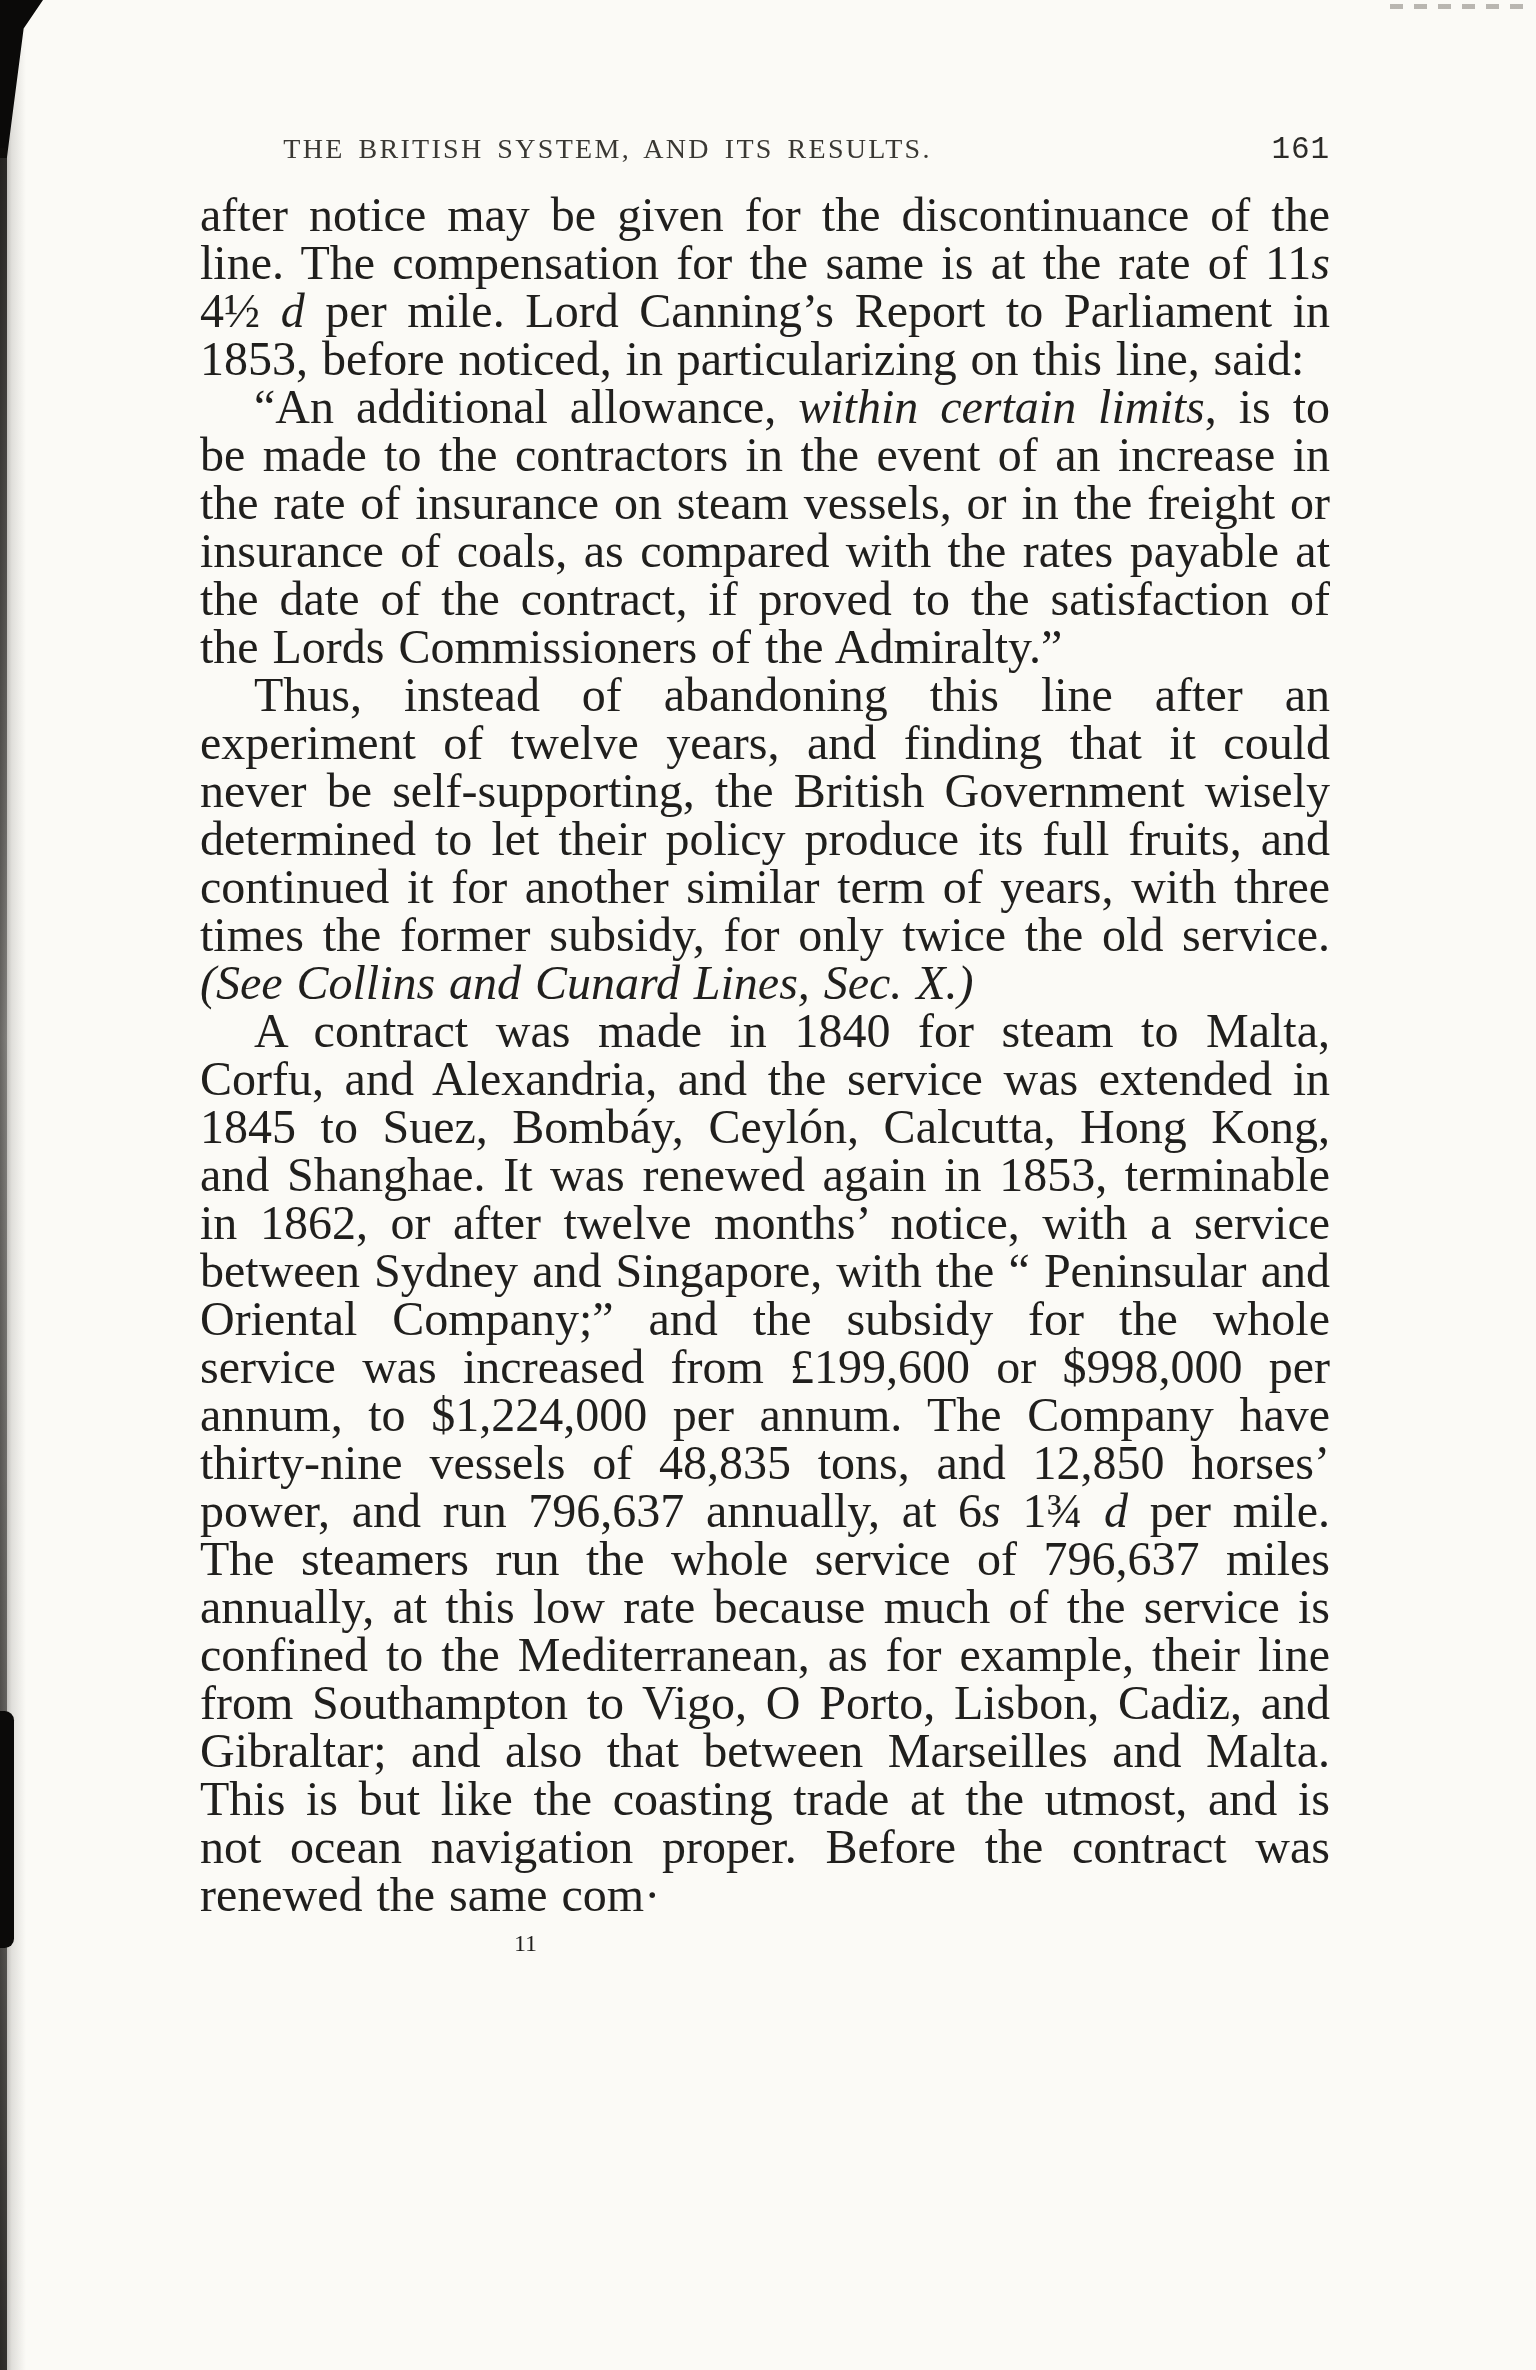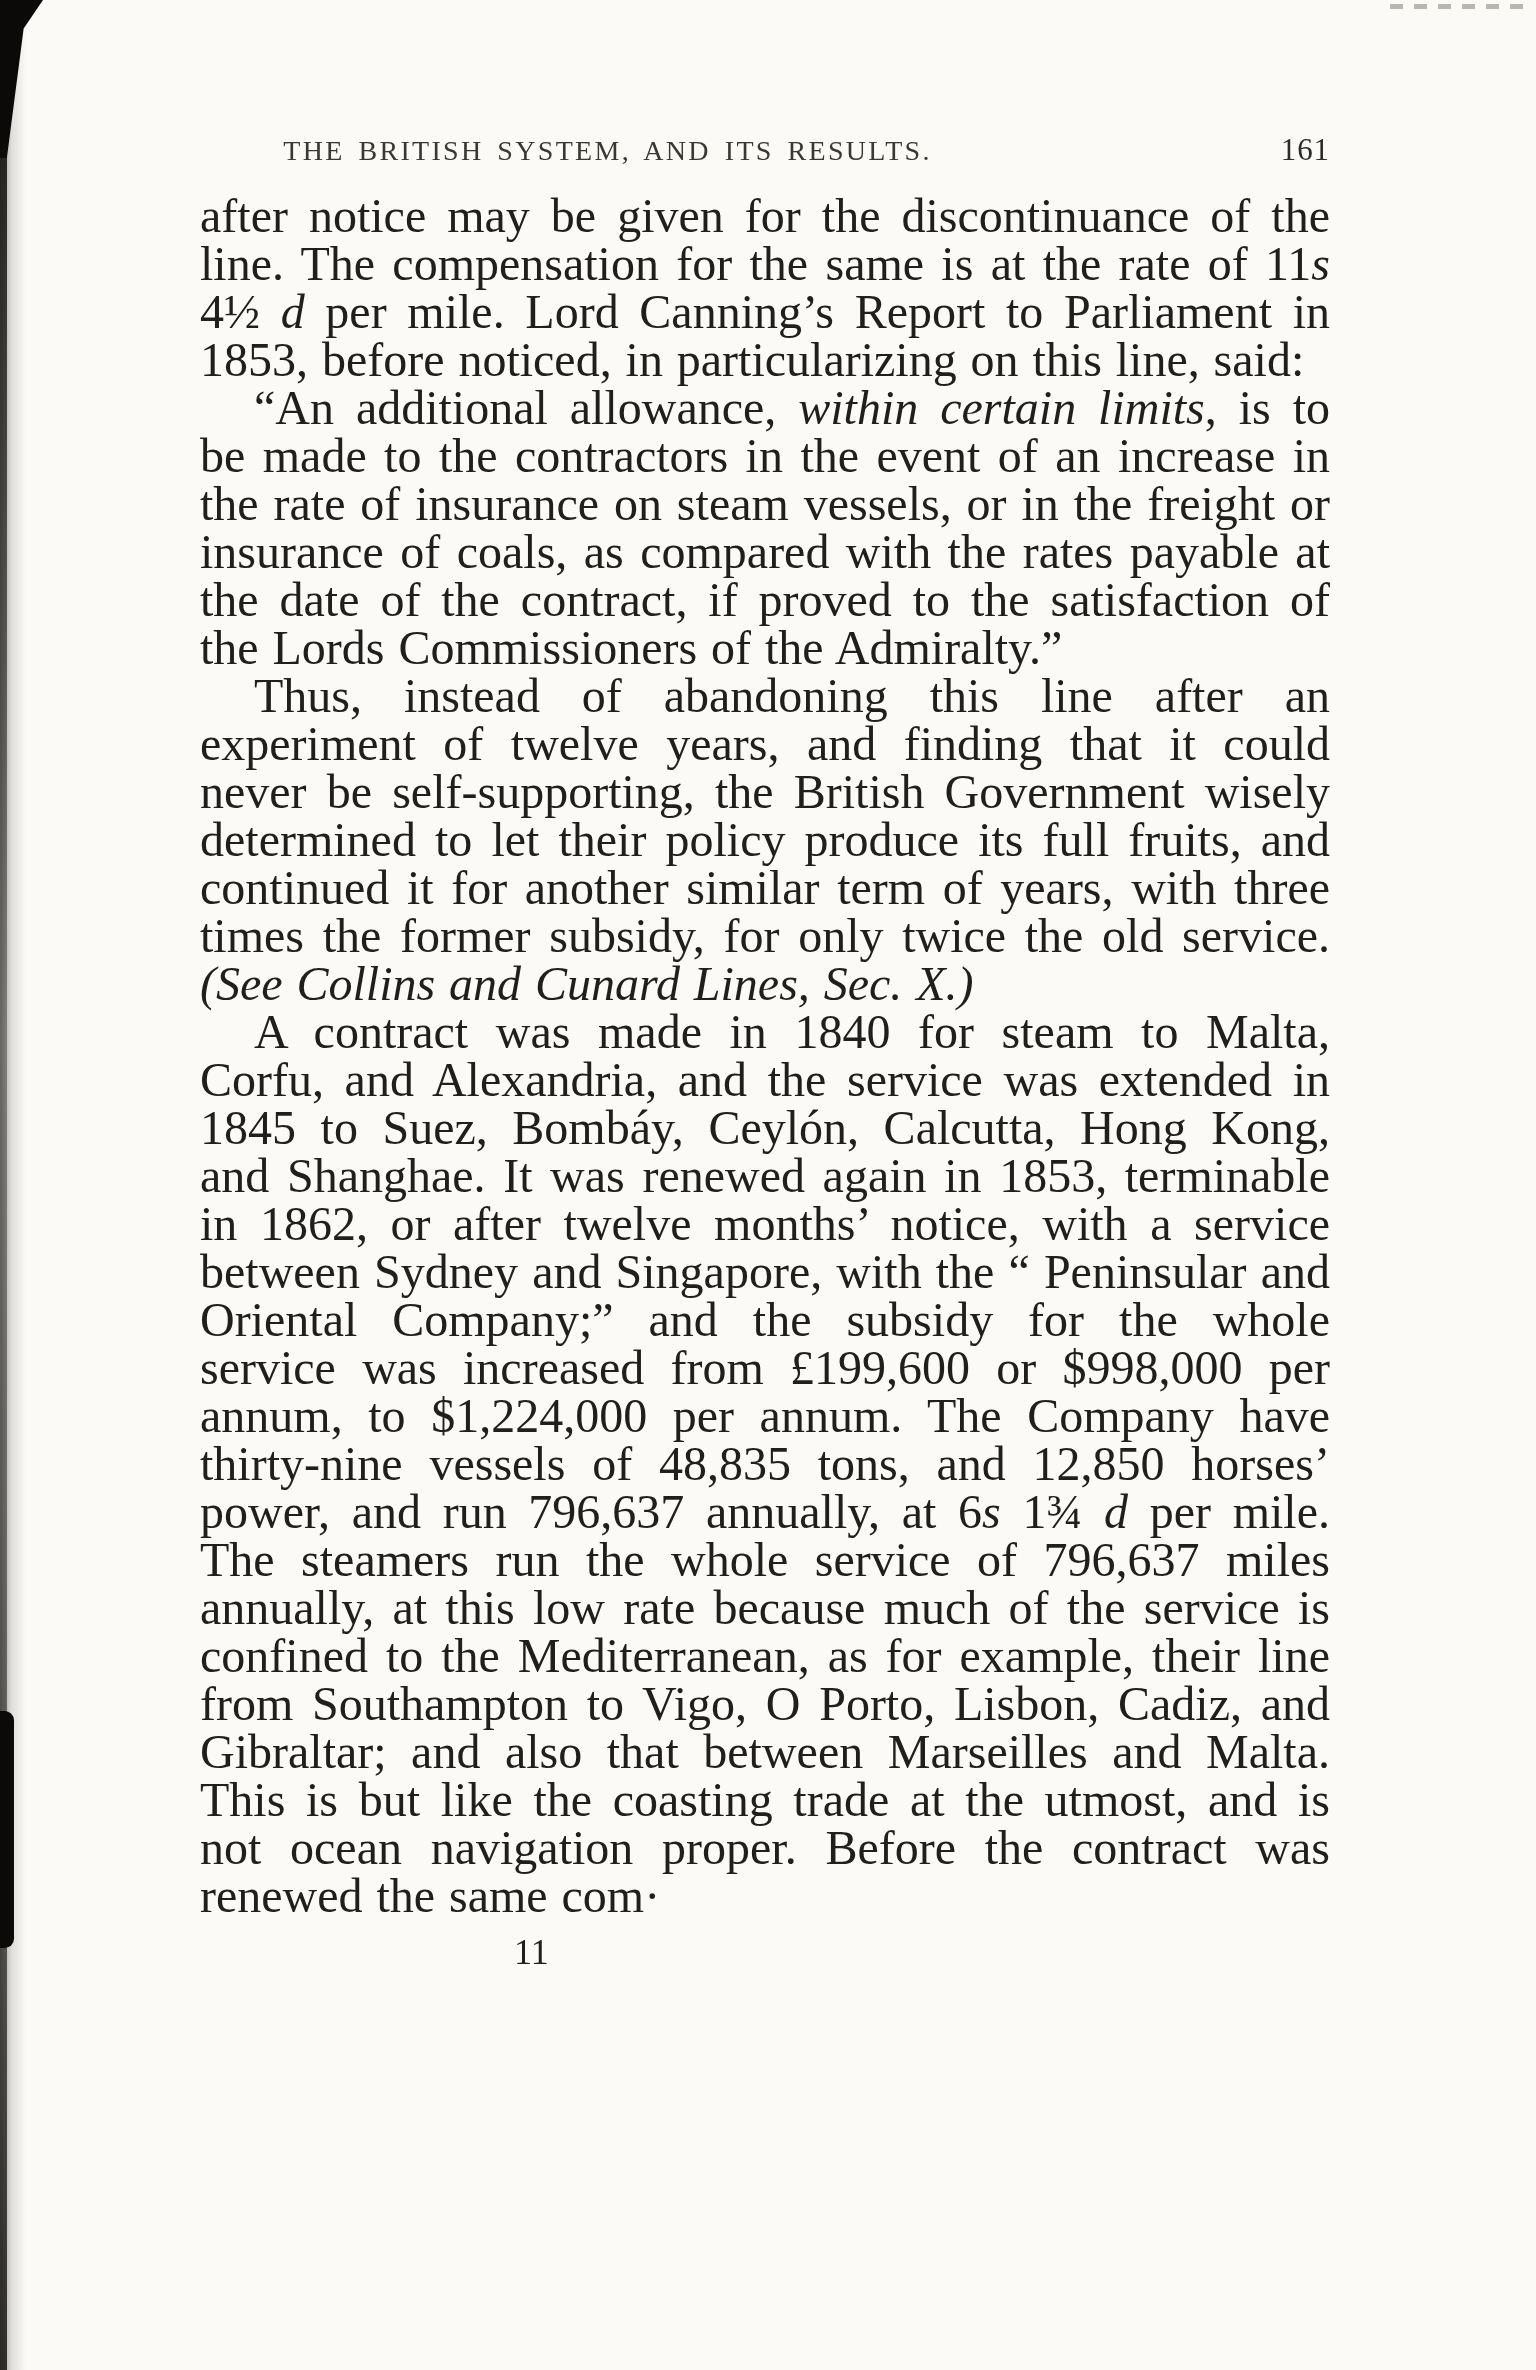--- a/index.html
+++ b/index.html
@@ -61,37 +61,38 @@
     text-align: center;
     transform: translateX(-111px);
     white-space: nowrap;
   }
   .head-number {
     width: 93px;
     text-align: right;
     font-size: 31px;
     letter-spacing: 0.9px;
     color: #2c2b28;
+    font-family: Liberation Mono, monospace;
   }
 
   .body-text {
     font-size: 48px;
     line-height: 48px;
     color: #201f1d;
     text-align: justify;
     word-spacing: 1.9px;
   }
   .body-text p { margin: 0; }
   .body-text p.indent { text-indent: 54px; }
   .body-text .italic { font-style: italic; }
 
   .signature {
     margin-top: 11px;
     margin-left: 314px;
-    font-size: 36px;
+    font-size: 24px;
     color: #201f1d;
   }
 </style>
 </head>
 <body>
 
 <div class="page">
   <div class="binding-edge"></div>
   <div class="binding-wedge"></div>
   <div class="binding-tail"></div>

